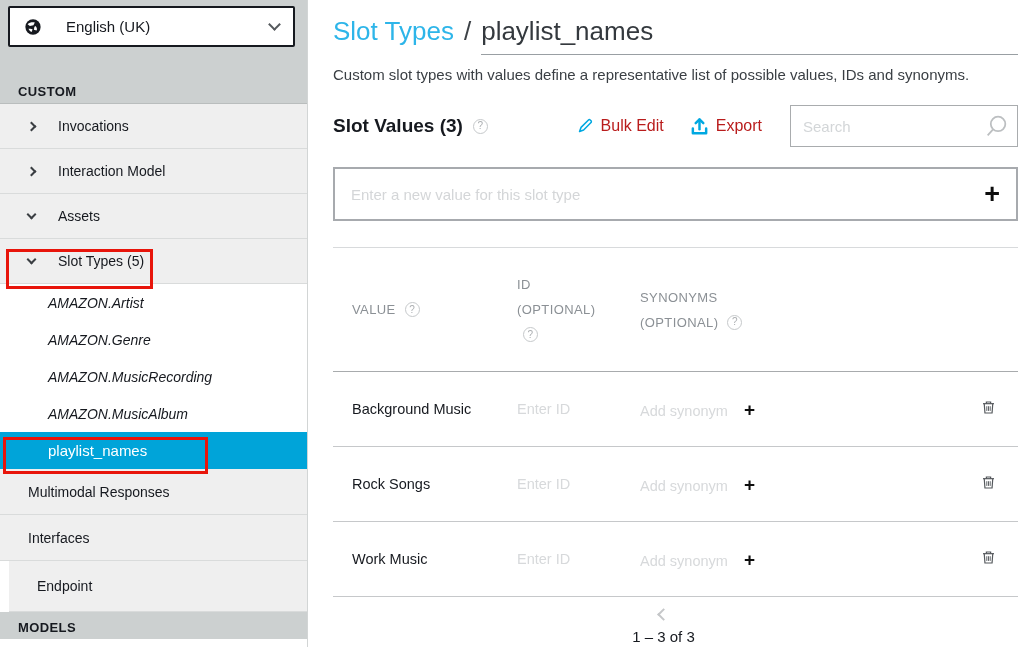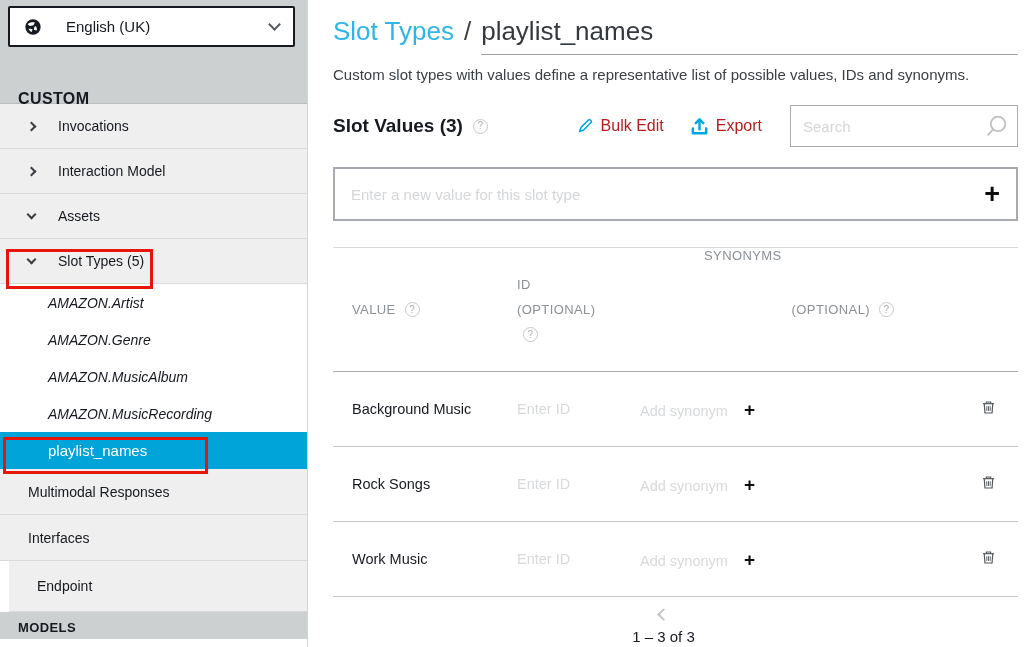--- a/index.html
+++ b/index.html
@@ -12,21 +12,21 @@
   .band-top { height: 104px; background: #ccd0d0; border-bottom: 1px solid #b9bdbd; position: relative; }
   .lang-select { position: absolute; left: 8px; right: 12px; top: 6px; height: 41px;
     background: #fff; border: 2px solid #16191f; border-radius: 2px;
     display: flex; align-items: center; padding: 0 14px; gap: 24px; cursor: pointer; }
   .lang-label { font-size: 15px; }
   .chev { display: inline-block; width: 7px; height: 7px;
     border-right: 2px solid #3a3e42; border-bottom: 2px solid #3a3e42; flex: none; }
   .chev.right { transform: rotate(-45deg); }
   .chev.down  { transform: rotate(45deg); margin-top: -3px; }
   .chev.big { width: 9px; height: 9px; border-color: #54585c; margin-left: auto; margin-top: -4px; }
-  .section-label { position: absolute; left: 18px; top: 90px; font-size: 16px; font-weight: 700; letter-spacing: .4px; }
+  .section-label { position: absolute; left: 18px; top: 84px; font-size: 13px; font-weight: 700; letter-spacing: .4px; }
   .nav-item { height: 45px; border-bottom: 1px solid #d9dbdb; background: #efefef;
     display: flex; align-items: center; padding-left: 28px; gap: 23px; font-size: 14px; cursor: pointer; }
   .sub-item { height: 37px; background: #fff; display: flex; align-items: center;
     padding-left: 48px; font-size: 14px; font-style: italic; font-weight: 500; cursor: pointer; }
   .sub-item.selected { background: #00a4d9; color: #fff; font-style: normal; font-weight: 400; font-size: 15px; }
   .lower-item { height: 46px; border-bottom: 1px solid #d9dbdb; background: #efefef;
     display: flex; align-items: center; padding-left: 28px; font-size: 14px; cursor: pointer; }
   .lower-item.tall { height: 51px; margin-left: 9px; }
   .band-bottom { height: 27px; background: #ccd0d0; padding: 8px 0 0 18px;
     font-size: 13px; font-weight: 700; letter-spacing: .4px; }
@@ -71,21 +71,21 @@
 
   .slot-table { margin: 26px 14px 0 24px; border-top: 1px solid #d8dadc; }
   .thead { height: 124px; border-bottom: 1px solid #a8abad; display: flex;
     color: #8b9095; font-size: 13px; letter-spacing: .4px; }
   .col-value { width: 184px; padding-left: 19px; flex: none; }
   .col-id { width: 123px; flex: none; }
   .col-syn { flex: 1; }
   .col-actions { width: 60px; flex: none; display: flex; align-items: center; justify-content: center; }
   .thead .col-value { display: flex; align-items: center; gap: 9px; }
   .thead .col-id { display: flex; flex-direction: column; justify-content: center; gap: 10px; }
-  .thead .col-syn { display: flex; flex-direction: row; justify-content: center; gap: 10px; }
+  .thead .col-syn { display: flex; flex-direction: column; justify-content: center; gap: 10px; }
   .syn-line2 { display: flex; align-items: center; gap: 9px; }
   .id-help { margin-left: 6px; }
 
   .trow { height: 75px; border-bottom: 1px solid #c6c8ca; display: flex; align-items: center; font-size: 14.5px; }
   .trow .col-value { color: #16191f; }
   .cell-input { border: none; outline: none; background: transparent; font-family: inherit;
     font-size: 14.5px; color: #333; }
   .cell-input::placeholder { color: #d7d9db; }
   .id-input { width: 100px; }
   .syn-input { width: 96px; }
@@ -135,24 +135,24 @@
     <span>Slot Types (5)</span>
   </div>
 
   <div class="sub-item">
     <span>AMAZON.Artist</span>
   </div>
   <div class="sub-item">
     <span>AMAZON.Genre</span>
   </div>
   <div class="sub-item">
+    <span>AMAZON.MusicRecording</span>
+  </div>
+  <div class="sub-item">
     <span>AMAZON.MusicAlbum</span>
-  </div>
-  <div class="sub-item">
-    <span>AMAZON.MusicRecording</span>
   </div>
   <div class="sub-item selected">
     <span>playlist_names</span>
   </div>
 
   <div class="lower-item">
     <span>Multimodal Responses</span>
   </div>
   <div class="lower-item">
     <span>Interfaces</span>

